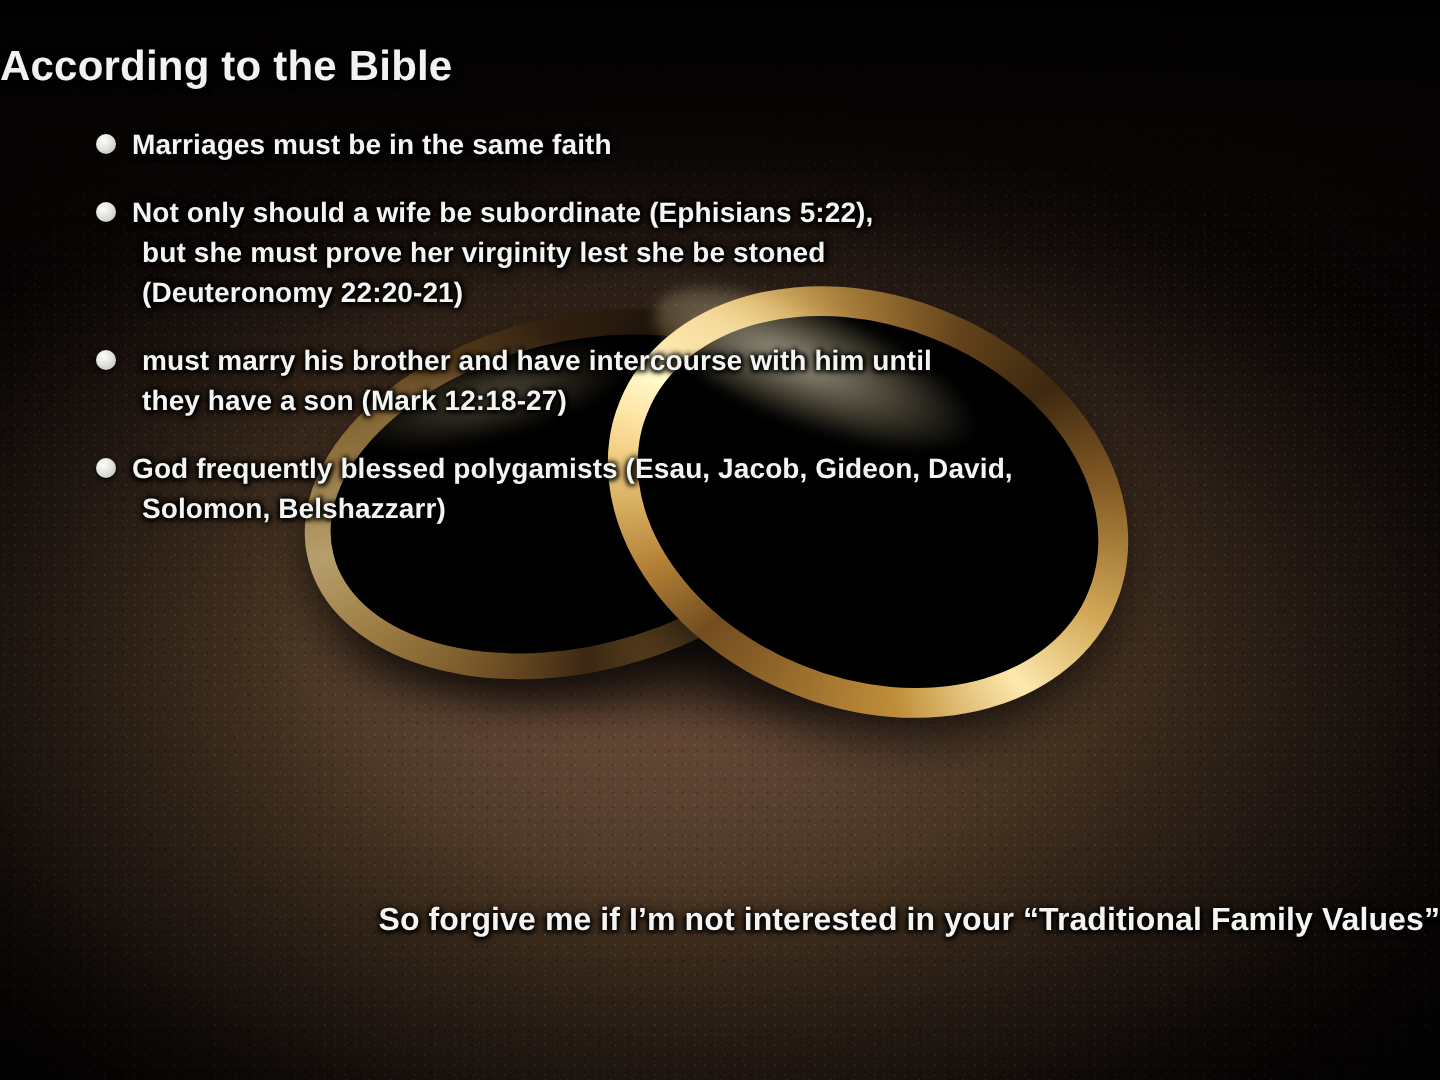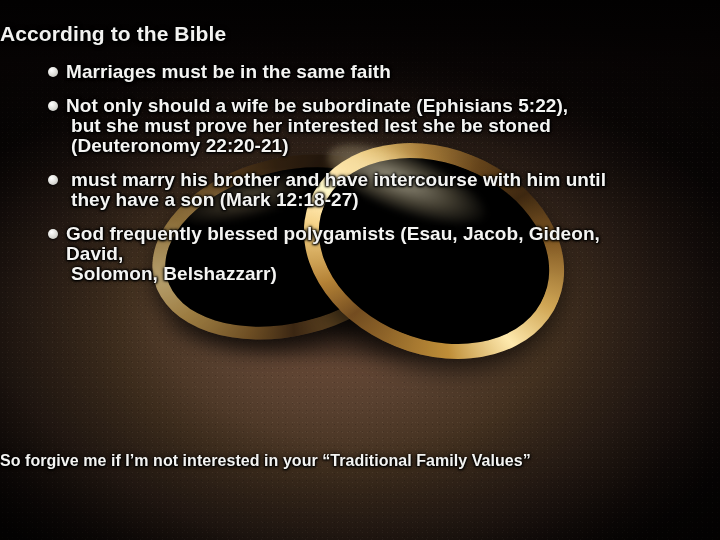--- a/index.html
+++ b/index.html
@@ -153,40 +153,40 @@
     top: 5px;
     width: 10px;
     height: 10px;
     border-radius: 50%;
     background: radial-gradient(circle at 36% 32%, #ffffff 0%, #e0e0dc 48%, #b9b9b4 100%);
     box-shadow: 0 1px 2px rgba(0,0,0,0.9);
   }
   .bullet-text {
     display: block;
     color: #f4f4f2;
-    font-size: 19px;
+    font-size: 14px;
     font-weight: bold;
     line-height: 20px;
     letter-spacing: 0.05px;
     text-shadow:
       1px 1px 2px rgba(0,0,0,0.95),
       -1px 1px 2px rgba(0,0,0,0.9),
       1px -1px 2px rgba(0,0,0,0.8),
       0 0 4px rgba(0,0,0,0.85);
   }
   .bullet-text .cont {
     display: block;
     padding-left: 5px;
   }
   .closing-line {
     position: absolute;
     top: 452px;
     left: 0;
     width: 720px;
-    text-align: left;
+    text-align: right;
     color: #f4f4f2;
     font-size: 16px;
     font-weight: bold;
     letter-spacing: 0.05px;
     text-shadow:
       1px 1px 2px rgba(0,0,0,0.95),
       -1px 1px 2px rgba(0,0,0,0.9),
       0 0 5px rgba(0,0,0,0.85);
   }
 </style>
@@ -219,21 +219,21 @@
         <span class="bullet-dot"></span>
         <span class="bullet-text">
           <span>Marriages must be in the same faith</span>
         </span>
       </div>
 
       <div class="bullet-item">
         <span class="bullet-dot"></span>
         <span class="bullet-text">
           <span>Not only should a wife be subordinate (Ephisians 5:22),</span>
-          <span class="cont">but she must prove her interested lest she be stoned</span>
+          <span class="cont">but she must prove her virginity lest she be stoned</span>
           <span class="cont">(Deuteronomy 22:20-21)</span>
         </span>
       </div>
 
 
       <div class="bullet-item">
         <span class="bullet-dot"></span>
         <span class="bullet-text">
           <span class="cont">must marry his brother and have intercourse with him until</span>
           <span class="cont">they have a son (Mark 12:18-27)</span>

